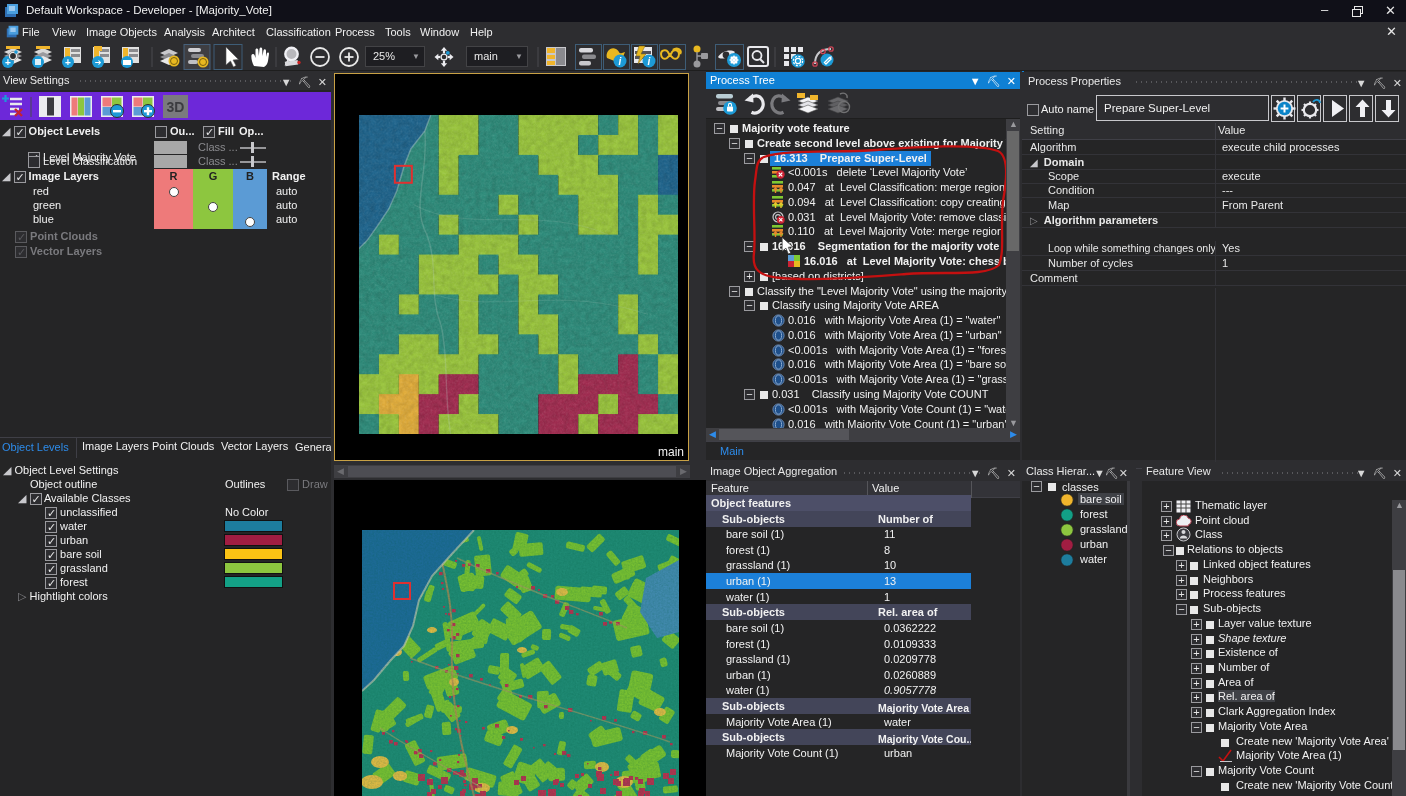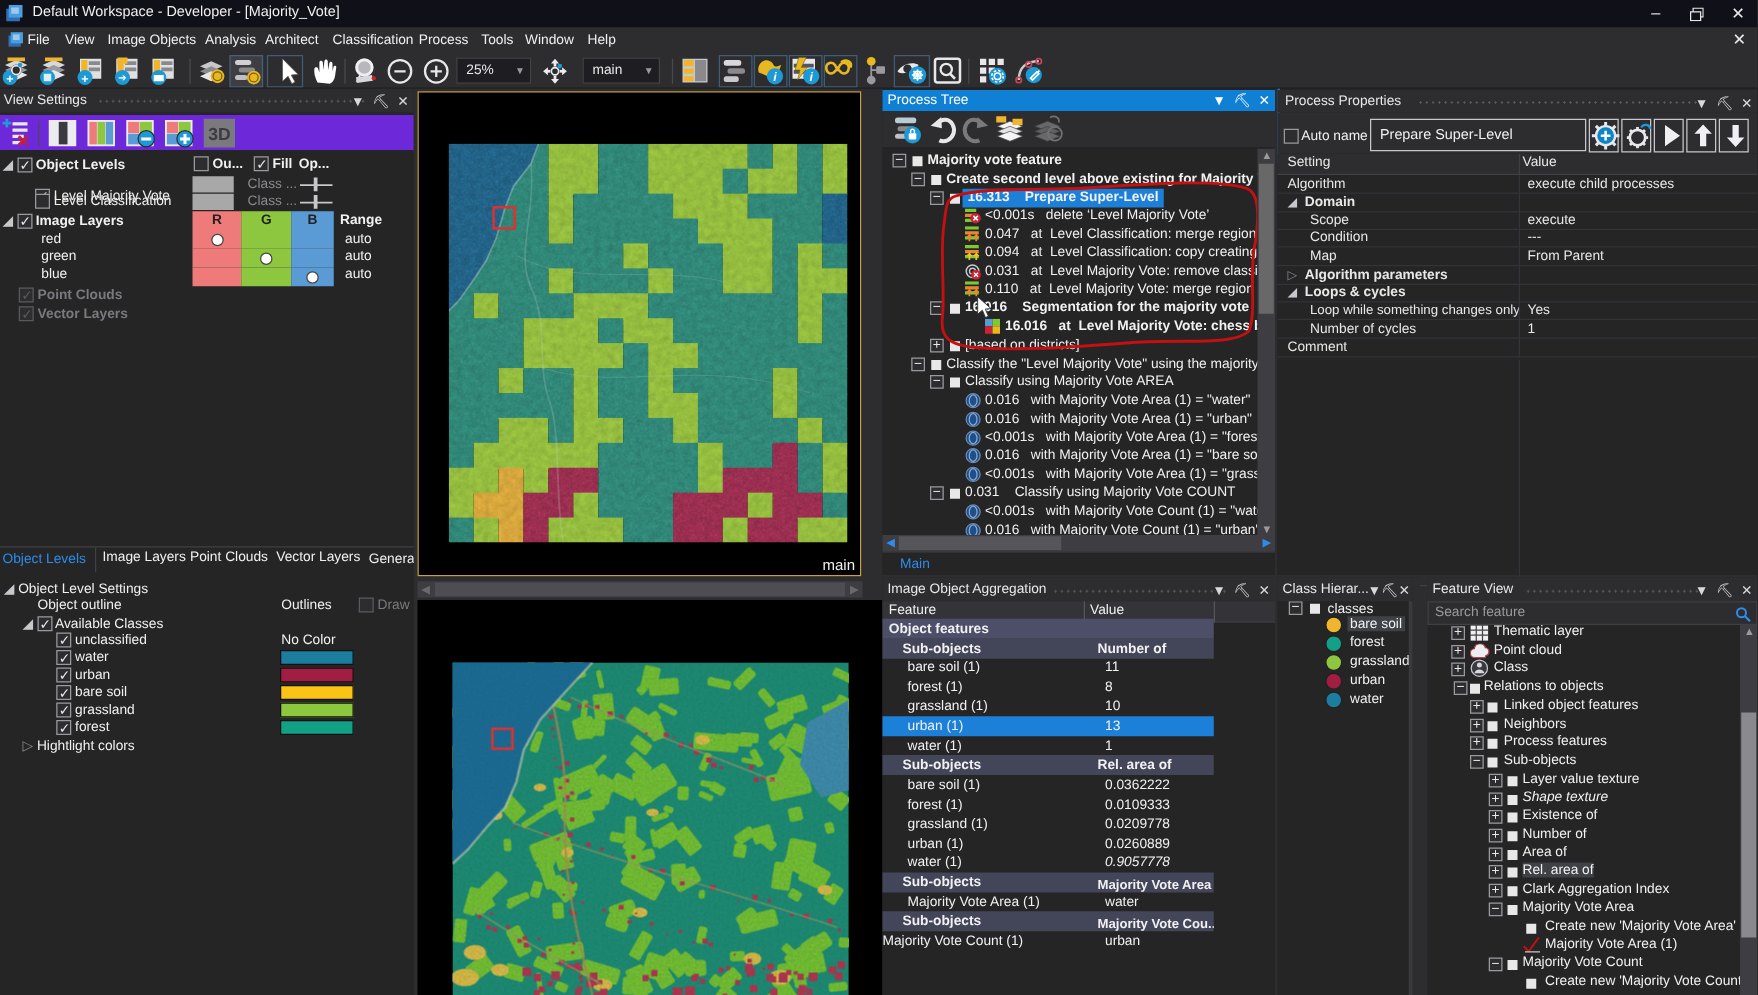--- a/index.html
+++ b/index.html
@@ -1176,25 +1176,20 @@
 <div class="abs" style="left:0;top:75px;width:384px;height:15px;border-bottom:1px solid #333338;line-height:14px;">
           <span class="abs" style="left:26px;top:0;white-space:nowrap;">Map</span>
           <span class="abs" style="left:200px;top:0;white-space:nowrap;">From Parent</span>
           <span class="abs" style="left:193px;top:0;width:1px;height:15px;background:#333338;"></span>
         </div>
 <div class="abs" style="left:0;top:90px;width:384px;height:15px;border-bottom:1px solid #333338;line-height:14px;">
           <span class="abs" style="left:8px;top:0;white-space:nowrap;"><span style="color:#8a8a8e;font-size:10px;">▷</span>&nbsp; <b>Algorithm parameters</b></span>
           <span class="abs" style="left:200px;top:0;white-space:nowrap;"></span>
           <span class="abs" style="left:193px;top:0;width:1px;height:15px;background:#333338;"></span>
         </div>
-<div class="abs" style="left:0;top:104px;width:384px;height:15px;border-bottom:1px solid #333338;line-height:14px;">
-          <span class="abs" style="left:8px;top:0;white-space:nowrap;"><span style="color:#c8c8cc;font-size:10px;">◢</span>&nbsp; <b>Loops &amp; cycles</b></span>
-          <span class="abs" style="left:200px;top:0;white-space:nowrap;"></span>
-          <span class="abs" style="left:193px;top:0;width:1px;height:15px;background:#333338;"></span>
-        </div>
 <div class="abs" style="left:0;top:118px;width:384px;height:15px;border-bottom:1px solid #333338;line-height:14px;">
           <span class="abs" style="left:26px;top:0;white-space:nowrap;font-size:10.6px;">Loop while something changes only</span>
           <span class="abs" style="left:200px;top:0;white-space:nowrap;">Yes</span>
           <span class="abs" style="left:193px;top:0;width:1px;height:15px;background:#333338;"></span>
         </div>
 <div class="abs" style="left:0;top:133px;width:384px;height:15px;border-bottom:1px solid #333338;line-height:14px;">
           <span class="abs" style="left:26px;top:0;white-space:nowrap;">Number of cycles</span>
           <span class="abs" style="left:200px;top:0;white-space:nowrap;">1</span>
           <span class="abs" style="left:193px;top:0;width:1px;height:15px;background:#333338;"></span>
         </div>
@@ -1230,21 +1225,21 @@
 <div class="abs" style="left:0;top:108px;width:265px;height:16px;line-height:16px;"><span style="padding-left:20px;">water (1)</span><span class="abs" style="left:178px;top:0;white-space:nowrap;">1</span></div>
 <div class="abs" style="left:0;top:123px;width:265px;height:16px;background:#434559;line-height:16px;overflow:hidden;"><b style="padding-left:16px;">Sub-objects</b><b class="abs" style="left:172px;top:0;">Rel. area of</b></div>
 <div class="abs" style="left:0;top:139px;width:265px;height:16px;line-height:16px;"><span style="padding-left:20px;">bare soil (1)</span><span class="abs" style="left:178px;top:0;white-space:nowrap;">0.0362222</span></div>
 <div class="abs" style="left:0;top:155px;width:265px;height:16px;line-height:16px;"><span style="padding-left:20px;">forest (1)</span><span class="abs" style="left:178px;top:0;white-space:nowrap;">0.0109333</span></div>
 <div class="abs" style="left:0;top:170px;width:265px;height:16px;line-height:16px;"><span style="padding-left:20px;">grassland (1)</span><span class="abs" style="left:178px;top:0;white-space:nowrap;">0.0209778</span></div>
 <div class="abs" style="left:0;top:186px;width:265px;height:16px;line-height:16px;"><span style="padding-left:20px;">urban (1)</span><span class="abs" style="left:178px;top:0;white-space:nowrap;">0.0260889</span></div>
 <div class="abs" style="left:0;top:201px;width:265px;height:16px;line-height:16px;"><span style="padding-left:20px;">water (1)</span><span class="abs" style="left:178px;top:0;white-space:nowrap;font-style:italic;">0.9057778</span></div>
 <div class="abs" style="left:0;top:217px;width:265px;height:16px;background:#434559;line-height:16px;overflow:hidden;"><b style="padding-left:16px;">Sub-objects</b><b class="abs" style="left:172px;top:2px;font-size:10.5px;white-space:nowrap;">Majority Vote Area</b></div>
 <div class="abs" style="left:0;top:233px;width:265px;height:16px;line-height:16px;"><span style="padding-left:20px;">Majority Vote Area (1)</span><span class="abs" style="left:178px;top:0;white-space:nowrap;">water</span></div>
 <div class="abs" style="left:0;top:248px;width:265px;height:16px;background:#434559;line-height:16px;overflow:hidden;"><b style="padding-left:16px;">Sub-objects</b><b class="abs" style="left:172px;top:2px;font-size:10.5px;white-space:nowrap;">Majority Vote Cou...</b></div>
-<div class="abs" style="left:0;top:264px;width:265px;height:16px;line-height:16px;"><span style="">Majority Vote Count (1)</span><span class="abs" style="left:178px;top:0;white-space:nowrap;">urban</span></div>
+<div class="abs" style="left:0;top:264px;width:265px;height:16px;line-height:16px;"><span style="padding-left:20px;">Majority Vote Count (1)</span><span class="abs" style="left:178px;top:0;white-space:nowrap;">urban</span></div>
 </div>
 </div>
 
 <div class="abs" style="left:1022px;top:462px;width:114px;height:334px;background:#252526;border-right:6px solid #2d2d30;">
   <div class="panel-hdr abs" style="left:0;top:0;width:108px;height:19px;">
     <span style="padding-left:4px;">Class Hierar...</span>
     <span class="hicons" style="right:2px;">▼⛏✕</span>
   </div>
   <div class="abs" style="left:105px;top:19px;width:3px;height:315px;background:#3a3a3e;"></div>
       <div class="abs" id="ch-tree" style="left:0;top:19px;width:105px;height:315px;overflow:hidden;">
@@ -1273,27 +1268,20 @@
 <div class="abs" style="left:56px;top:72px;padding:0 2px;">water</div>
 </div>
 </div>
 
 <div class="abs" style="left:1142px;top:462px;width:264px;height:334px;background:#252526;">
   <div class="panel-hdr abs" style="left:0;top:0;width:264px;height:19px;">
     <span style="padding-left:4px;">Feature View</span>
     <span class="dots abs" style="left:78px;top:9px;width:140px;height:4px;"></span>
     <span class="hicons">▼ &nbsp;⛏ &nbsp;✕</span>
   </div>
-  <div class="abs" style="left:0;top:19px;width:264px;height:19px;background:#2d2d30;border:1px solid #3f3f46;">
-    <span style="color:#9a9a9e;padding-left:5px;line-height:17px;">Search feature</span>
-    <svg class="abs" style="right:4px;top:3px;" width="13" height="13" viewBox="0 0 13 13">
-          <circle cx="5.2" cy="5.2" r="3.6" fill="none" stroke="#2d8ceb" stroke-width="1.6"></circle>
-          <line x1="8" y1="8" x2="12" y2="12" stroke="#2d8ceb" stroke-width="1.8"></line>
-        </svg>
-  </div>
   <div class="abs" id="fv-tree" style="left:0;top:38px;width:250px;height:296px;overflow:hidden;">
 <div class="abs" style="left:0;top:-4px;width:250px;height:15px;">
           <span class="abs" style="left:19px;top:5px;width:11px;height:11px;border:1px solid #9a9a9e;background:#2d2d30;color:#e8e8e8;font-size:11px;line-height:9px;text-align:center;">+</span>
           <span class="abs" style="left:34px;top:4px;"><svg width="15" height="13">
               <rect x="0.5" y="0.5" width="14" height="12" fill="#f0f0f4"></rect>
               <g stroke="#444" stroke-width="1">
                 <line x1="0" y1="4" x2="15" y2="4"></line>
                 <line x1="0" y1="8" x2="15" y2="8"></line>
                 <line x1="5" y1="0" x2="5" y2="13"></line>
                 <line x1="10" y1="0" x2="10" y2="13"></line>

